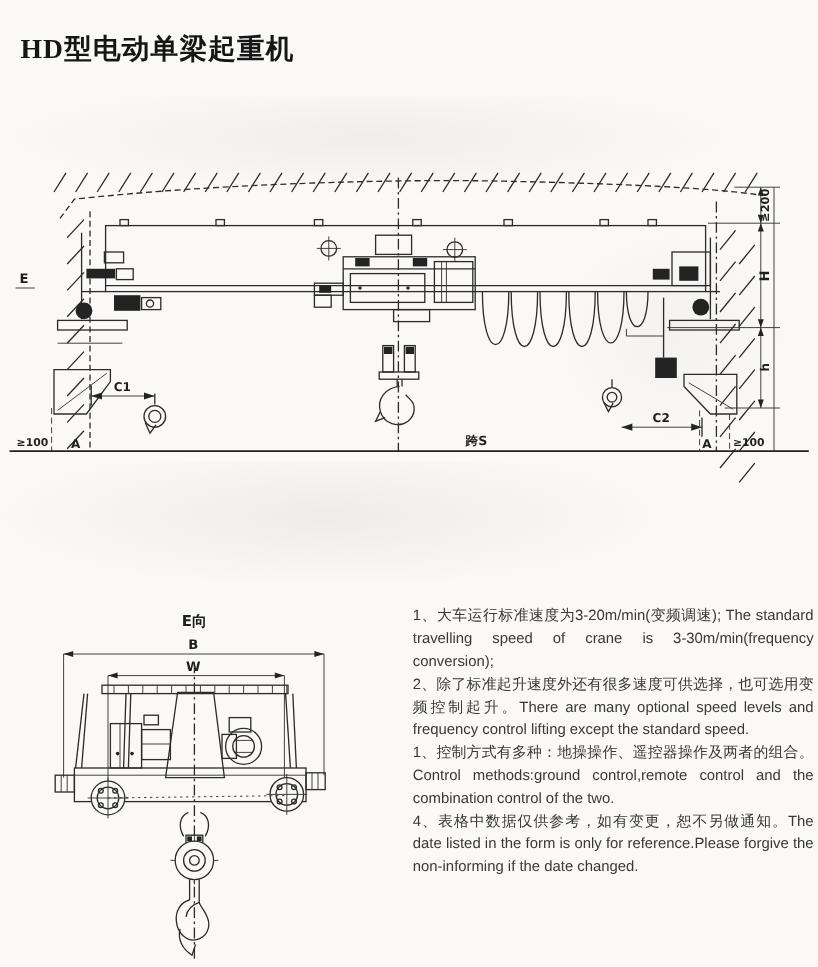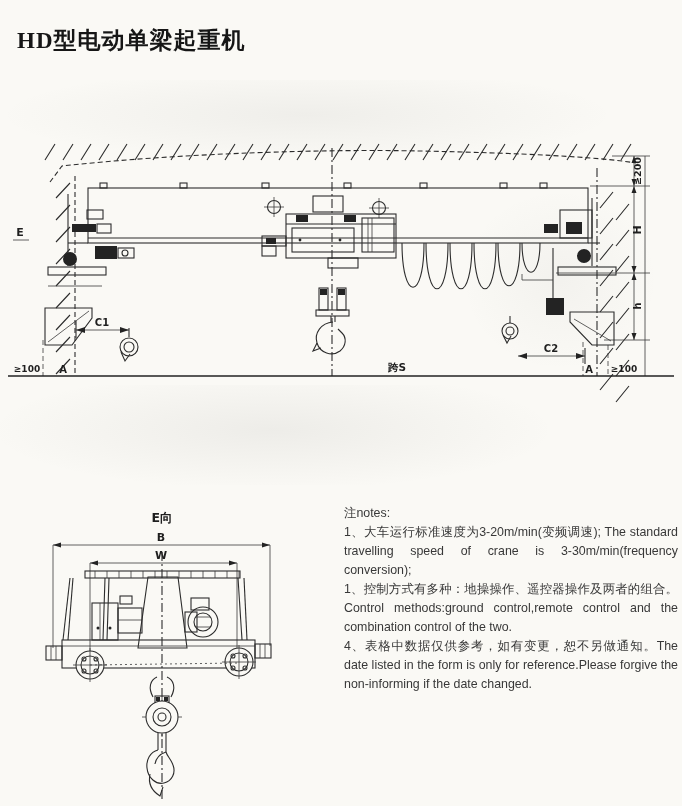--- a/index.html
+++ b/index.html
@@ -309,19 +309,19 @@
       <line class="thin" x1="158" y1="217" x2="162" y2="217"></line>
       <line class="ln" x1="138" y1="233" x2="138" y2="250"></line>
       <line class="ln" x1="146" y1="233" x2="146" y2="250"></line>
       <path class="ln" stroke-width="1.5" d="M138,250 C130,252 126,260 127,268 C128,278 136,285 144,283 C152,281 156,273 153,265 C151,259 147,256 146,252 L146,250"></path>
       <path class="ln" d="M146,252 C140,254 136,258 135,264"></path>
       <path class="ln" d="M130,274 C128,283 132,291 140,296 L143,287"></path>
     </g>
   </svg>
 
   <div id="notes">
-    <p>注notes:</p>
     <p>1、大车运行标准速度为3-20m/min(变频调速); The standard travelling speed of crane is 3-30m/min(frequency conversion);</p>
+    <p>2、除了标准起升速度外还有很多速度可供选择，也可选用变频控制起升。There are many optional speed levels and frequency control lifting except the standard speed.</p>
     <p>1、控制方式有多种：地操操作、遥控器操作及两者的组合。Control methods:ground control,remote control and the combination control of the two.</p>
     <p>4、表格中数据仅供参考，如有变更，恕不另做通知。The date listed in the form is only for reference.Please forgive the non-informing if the date changed.</p>
 
   </div>
 </div>
 
 </body></html>

